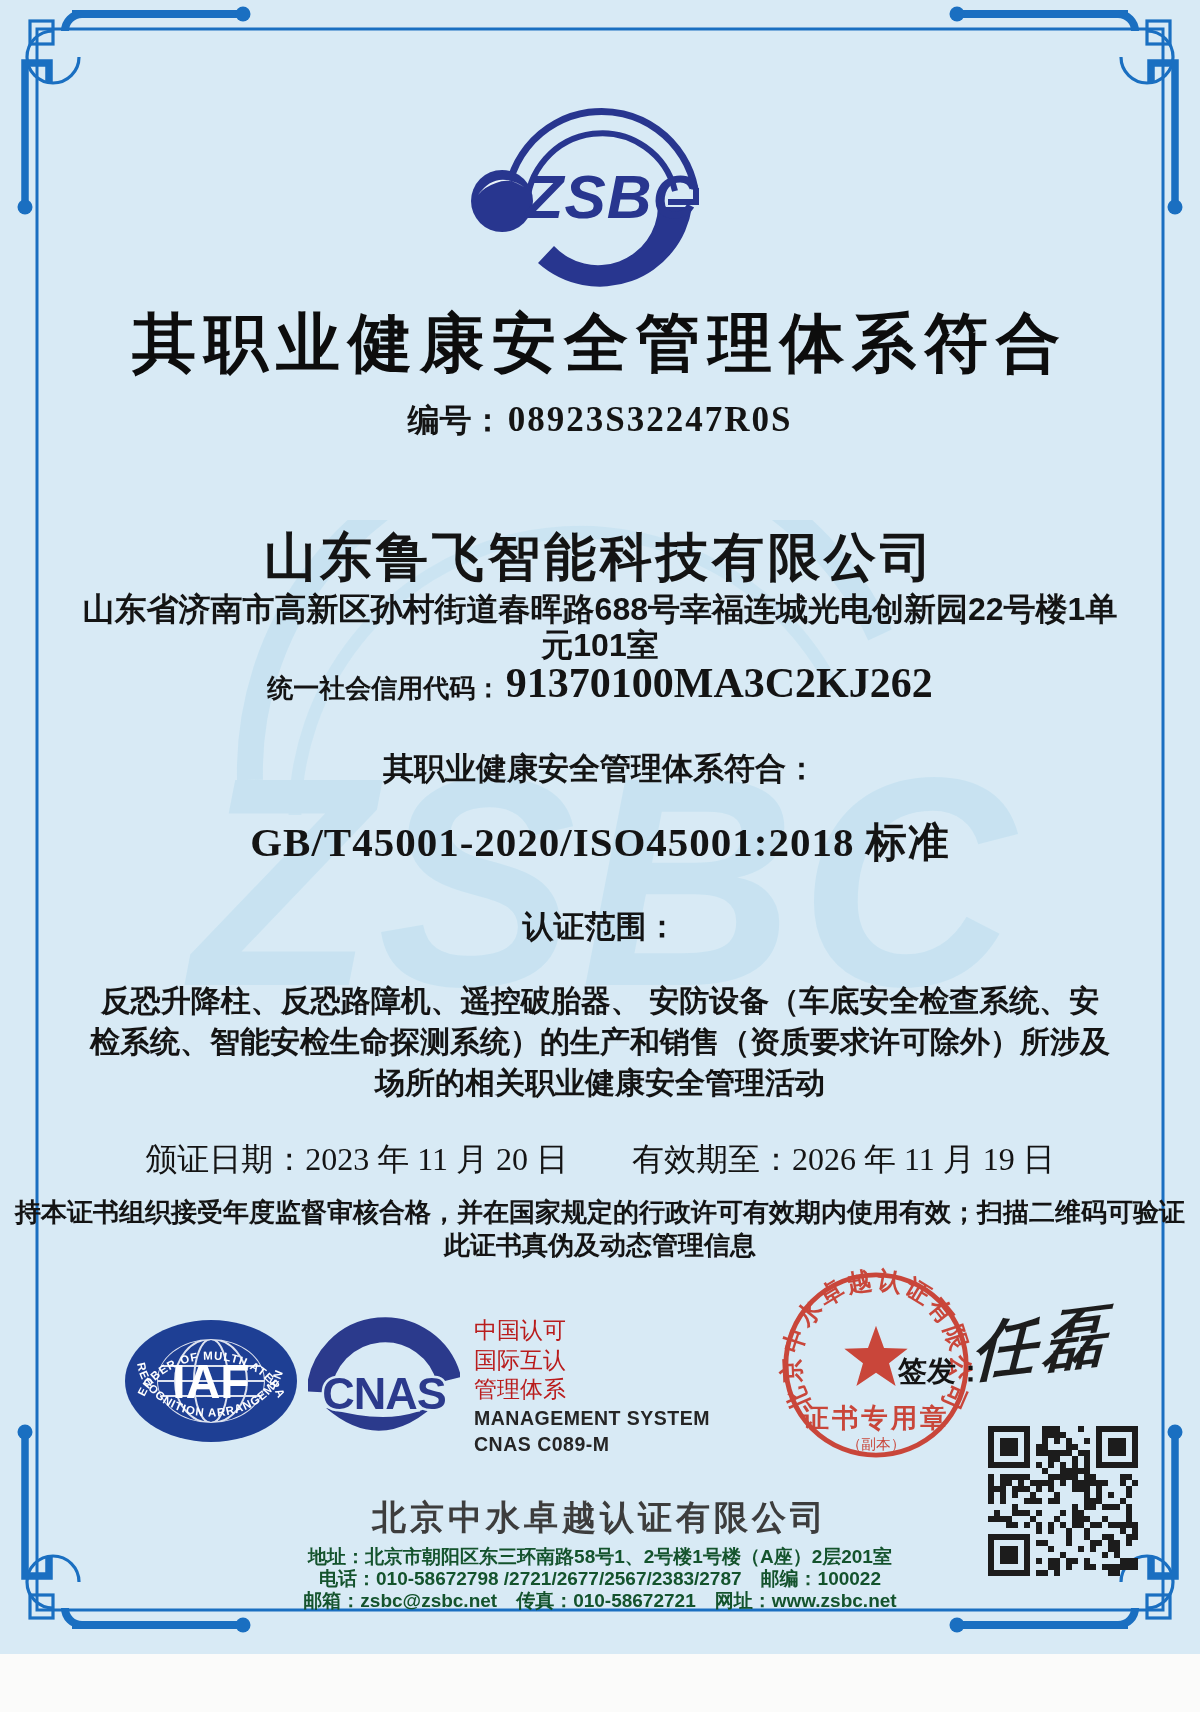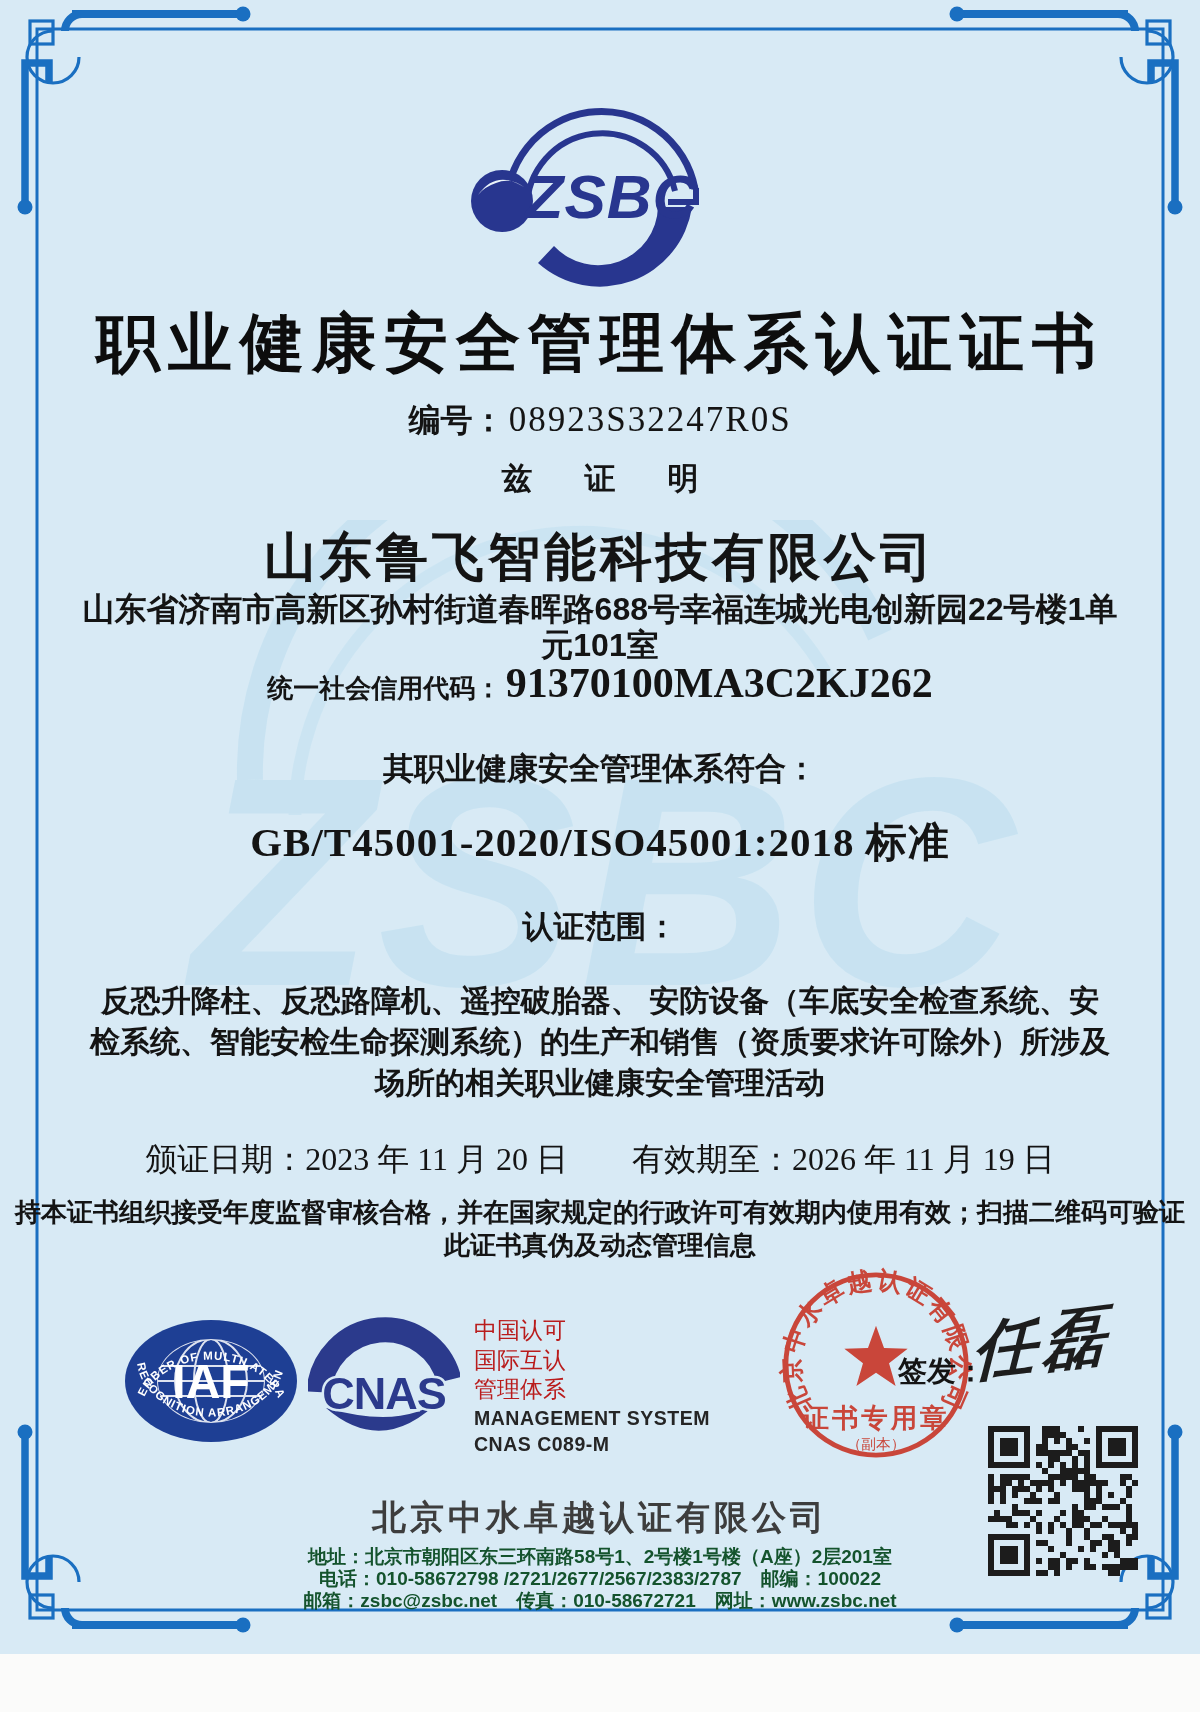--- a/index.html
+++ b/index.html
@@ -3,21 +3,21 @@
 <meta charset="utf-8">
 <style>
   html,body{margin:0;padding:0;}
   .page{position:relative;width:1200px;height:1712px;background:#d8eaf5;overflow:hidden;
         font-family:"Liberation Sans","DejaVu Sans",sans-serif;color:#141414;}
   .abs{position:absolute;}
   .row{position:absolute;left:0;right:0;text-align:center;line-height:1.12;}
   .serif{font-family:"Liberation Serif","DejaVu Serif",serif;}
   .title{font-size:64px;font-weight:800;letter-spacing:8px;color:#0d0d0d;}
   .numlabel{font-size:32px;font-weight:bold;}
-  .numval{font-size:35px;font-weight:normal;letter-spacing:2px;}
+  .numval{font-size:35px;font-weight:bold;letter-spacing:2px;}
   .hereby{font-size:31px;font-weight:bold;letter-spacing:52px;padding-left:52px;}
   .company{font-size:52px;font-weight:bold;letter-spacing:4px;}
   .addr{font-size:32px;font-weight:bold;}
   .credit{font-size:26px;font-weight:bold;}
   .conform{font-size:31px;font-weight:bold;}
   .standard{font-size:41px;font-weight:bold;letter-spacing:1px;}
   .scopelabel{font-size:31px;font-weight:bold;}
   .scope{font-size:30px;font-weight:bold;}
   .dates{font-size:32px;font-weight:normal;}
   .note{font-size:26px;font-weight:bold;}
@@ -65,28 +65,27 @@
       <path d="M -93 22 A 95 95 0 0 1 95 -4" stroke="#28368f" stroke-width="7" fill="none"></path>
       <path d="M -73 16 A 75 75 0 0 1 75 -2" stroke="#28368f" stroke-width="6" fill="none"></path>
       <path d="M 96 -5 L 96 9 L 68 9" stroke="#28368f" stroke-width="6" fill="none"></path>
       <path d="M -62 70 A 93 93 0 0 0 92 14 L 58 14 A 60 60 0 0 1 -46 53 Z" fill="#28368f"></path>
       <circle cx="-98" cy="8" r="31" fill="#28368f"></circle>
       <path d="M -122 2 Q -104 -24 -76 -6 Q -90 -16 -104 -10 Q -116 -6 -122 2 Z" fill="#eaf3fa"></path>
     </g>
     <text x="12" y="25" text-anchor="middle" font-size="62" font-weight="800" font-style="italic" fill="#28368f" letter-spacing="1">ZSBC</text>
   </svg>
 
-  <div class="row title" style="top:308px">职业健康安全管理体系认证证书</div>
+  <div class="row title" style="top:308px">其职业健康安全管理体系符合</div>
 
   <div class="row" style="top:400px">
     <span class="numlabel">编号：</span>
     <span class="numval serif">08923S32247R0S</span>
   </div>
 
-  <div class="row hereby" style="top:462px">兹证明</div>
 
   <div class="row company" style="top:528px">山东鲁飞智能科技有限公司</div>
 
   <div class="row addr" style="top:592px">山东省济南市高新区孙村街道春晖路688号幸福连城光电创新园22号楼1单</div>
   <div class="row addr" style="top:628px">元101室</div>
 
   <div class="row" style="top:660px">
     <span class="credit">统一社会信用代码：</span>
     <span class="credit serif" style="font-size:42px">91370100MA3C2KJ262</span>
   </div>

